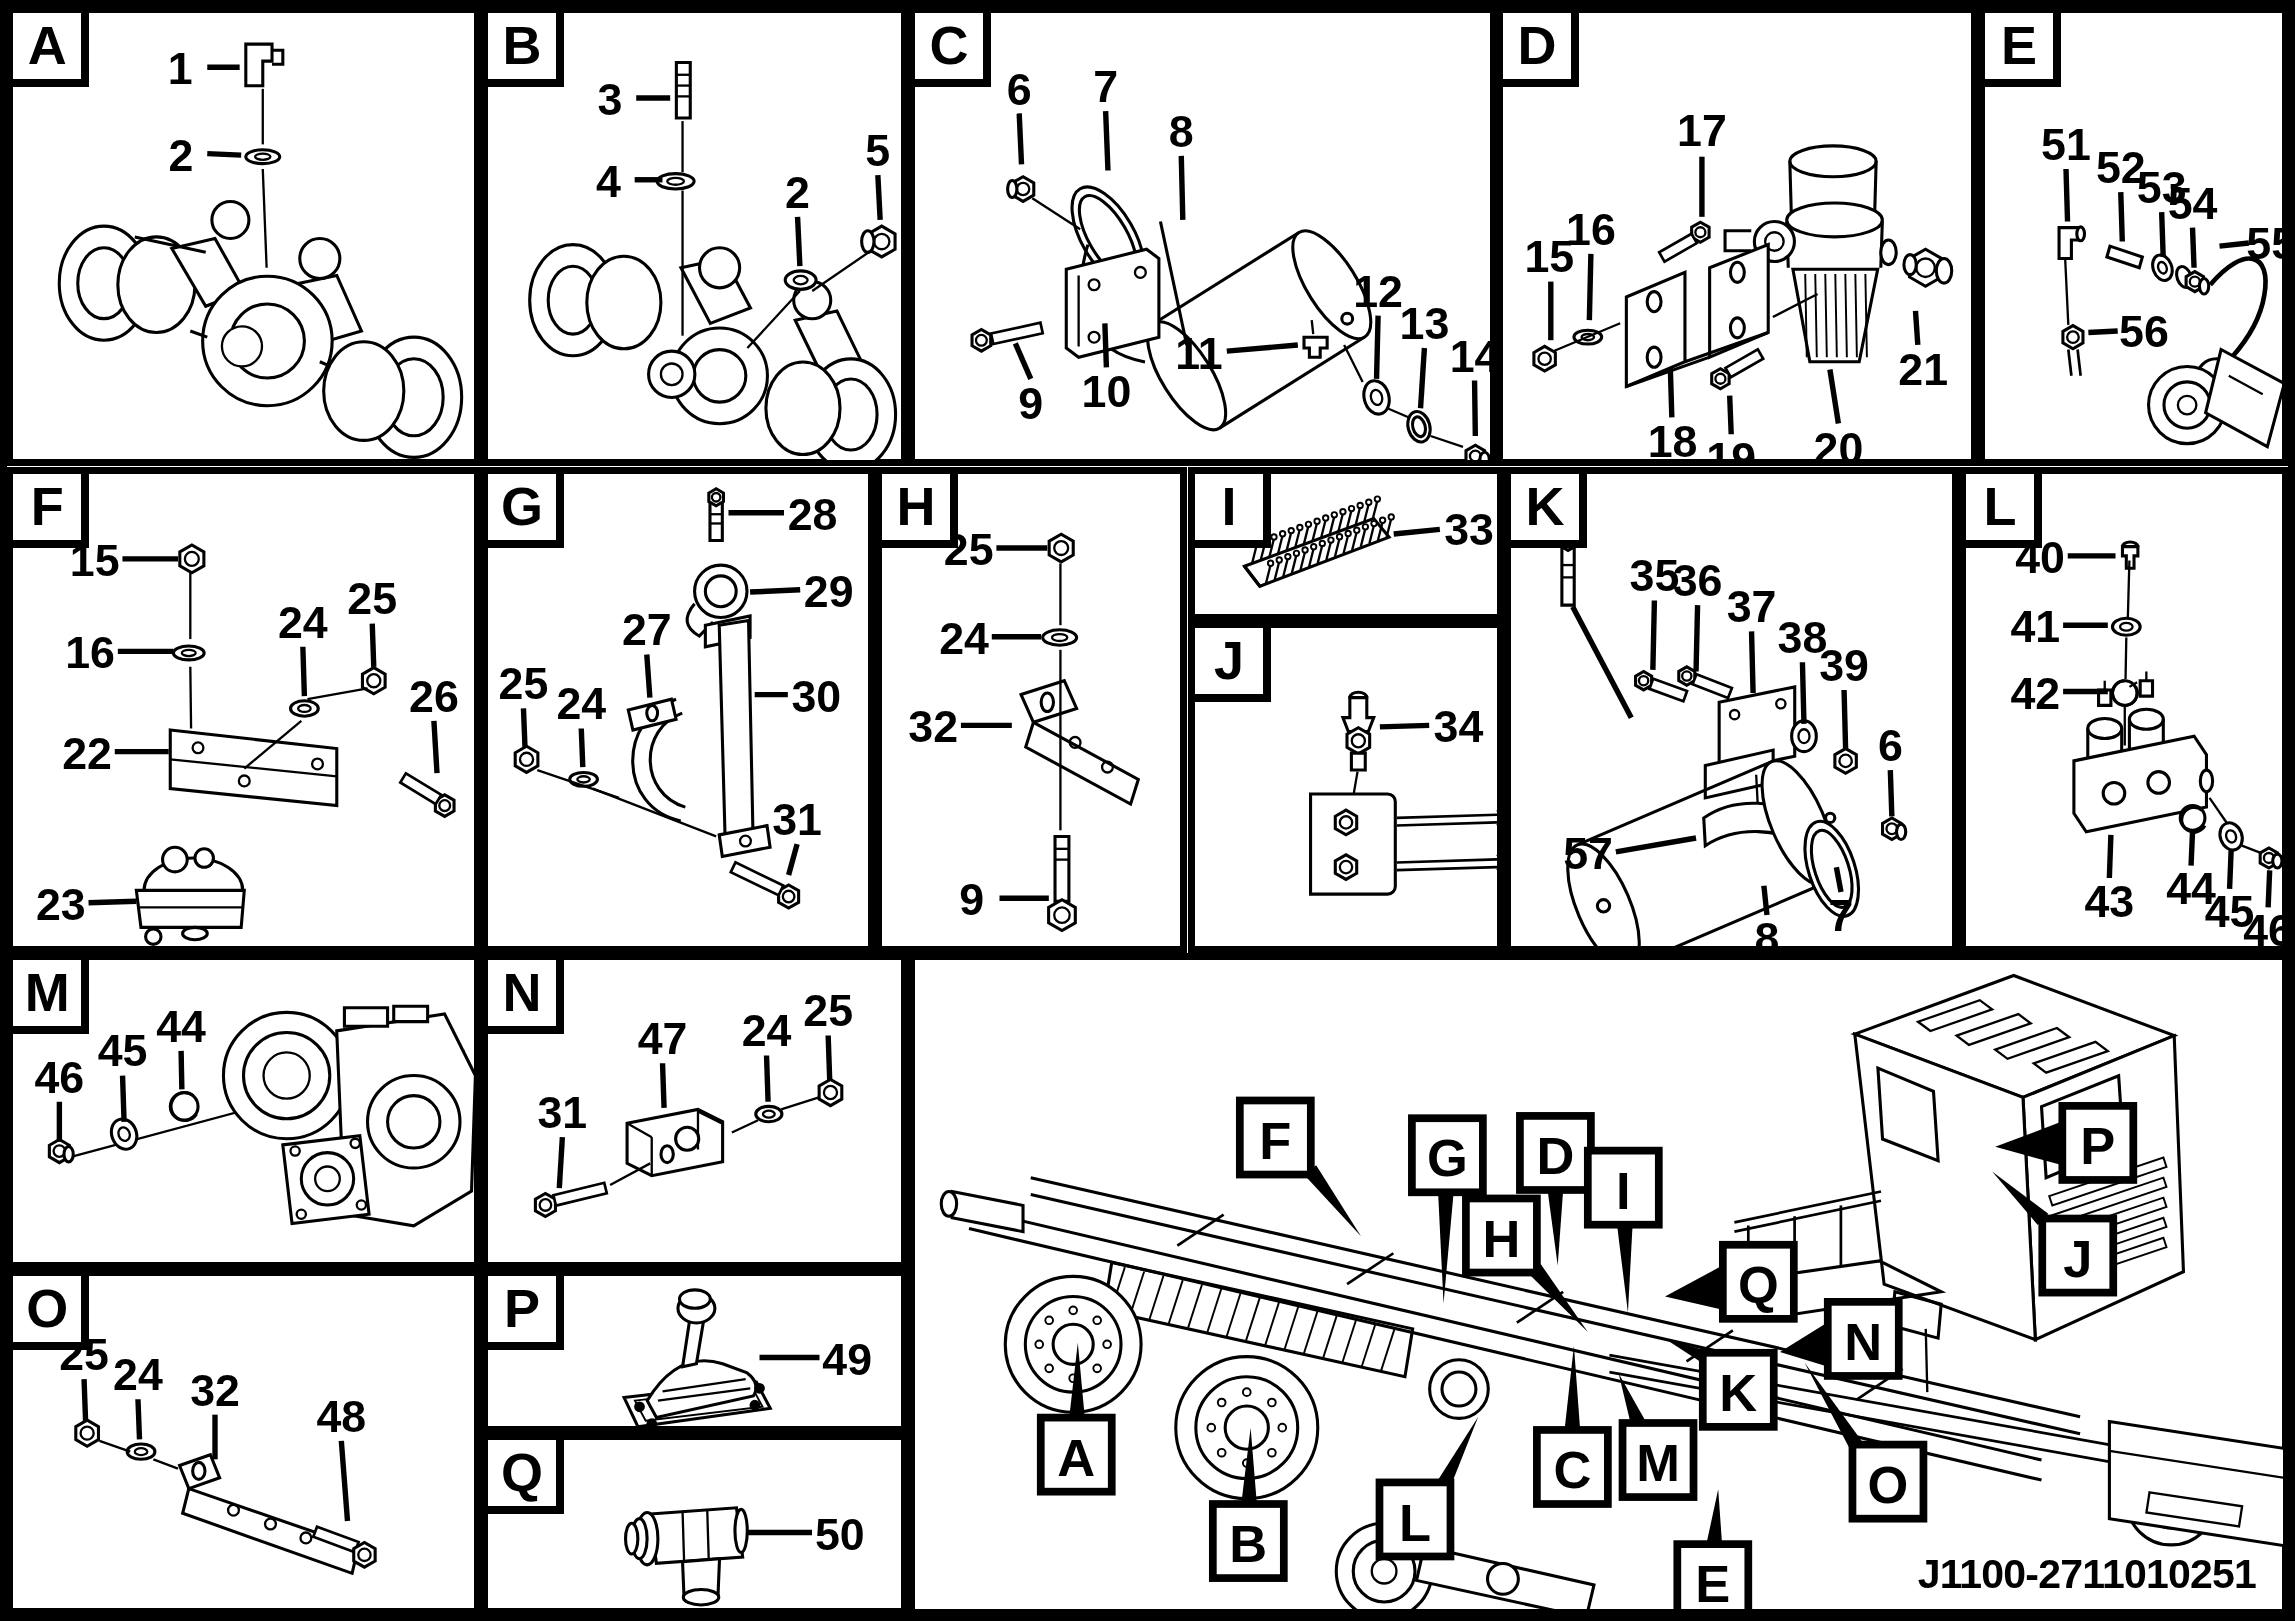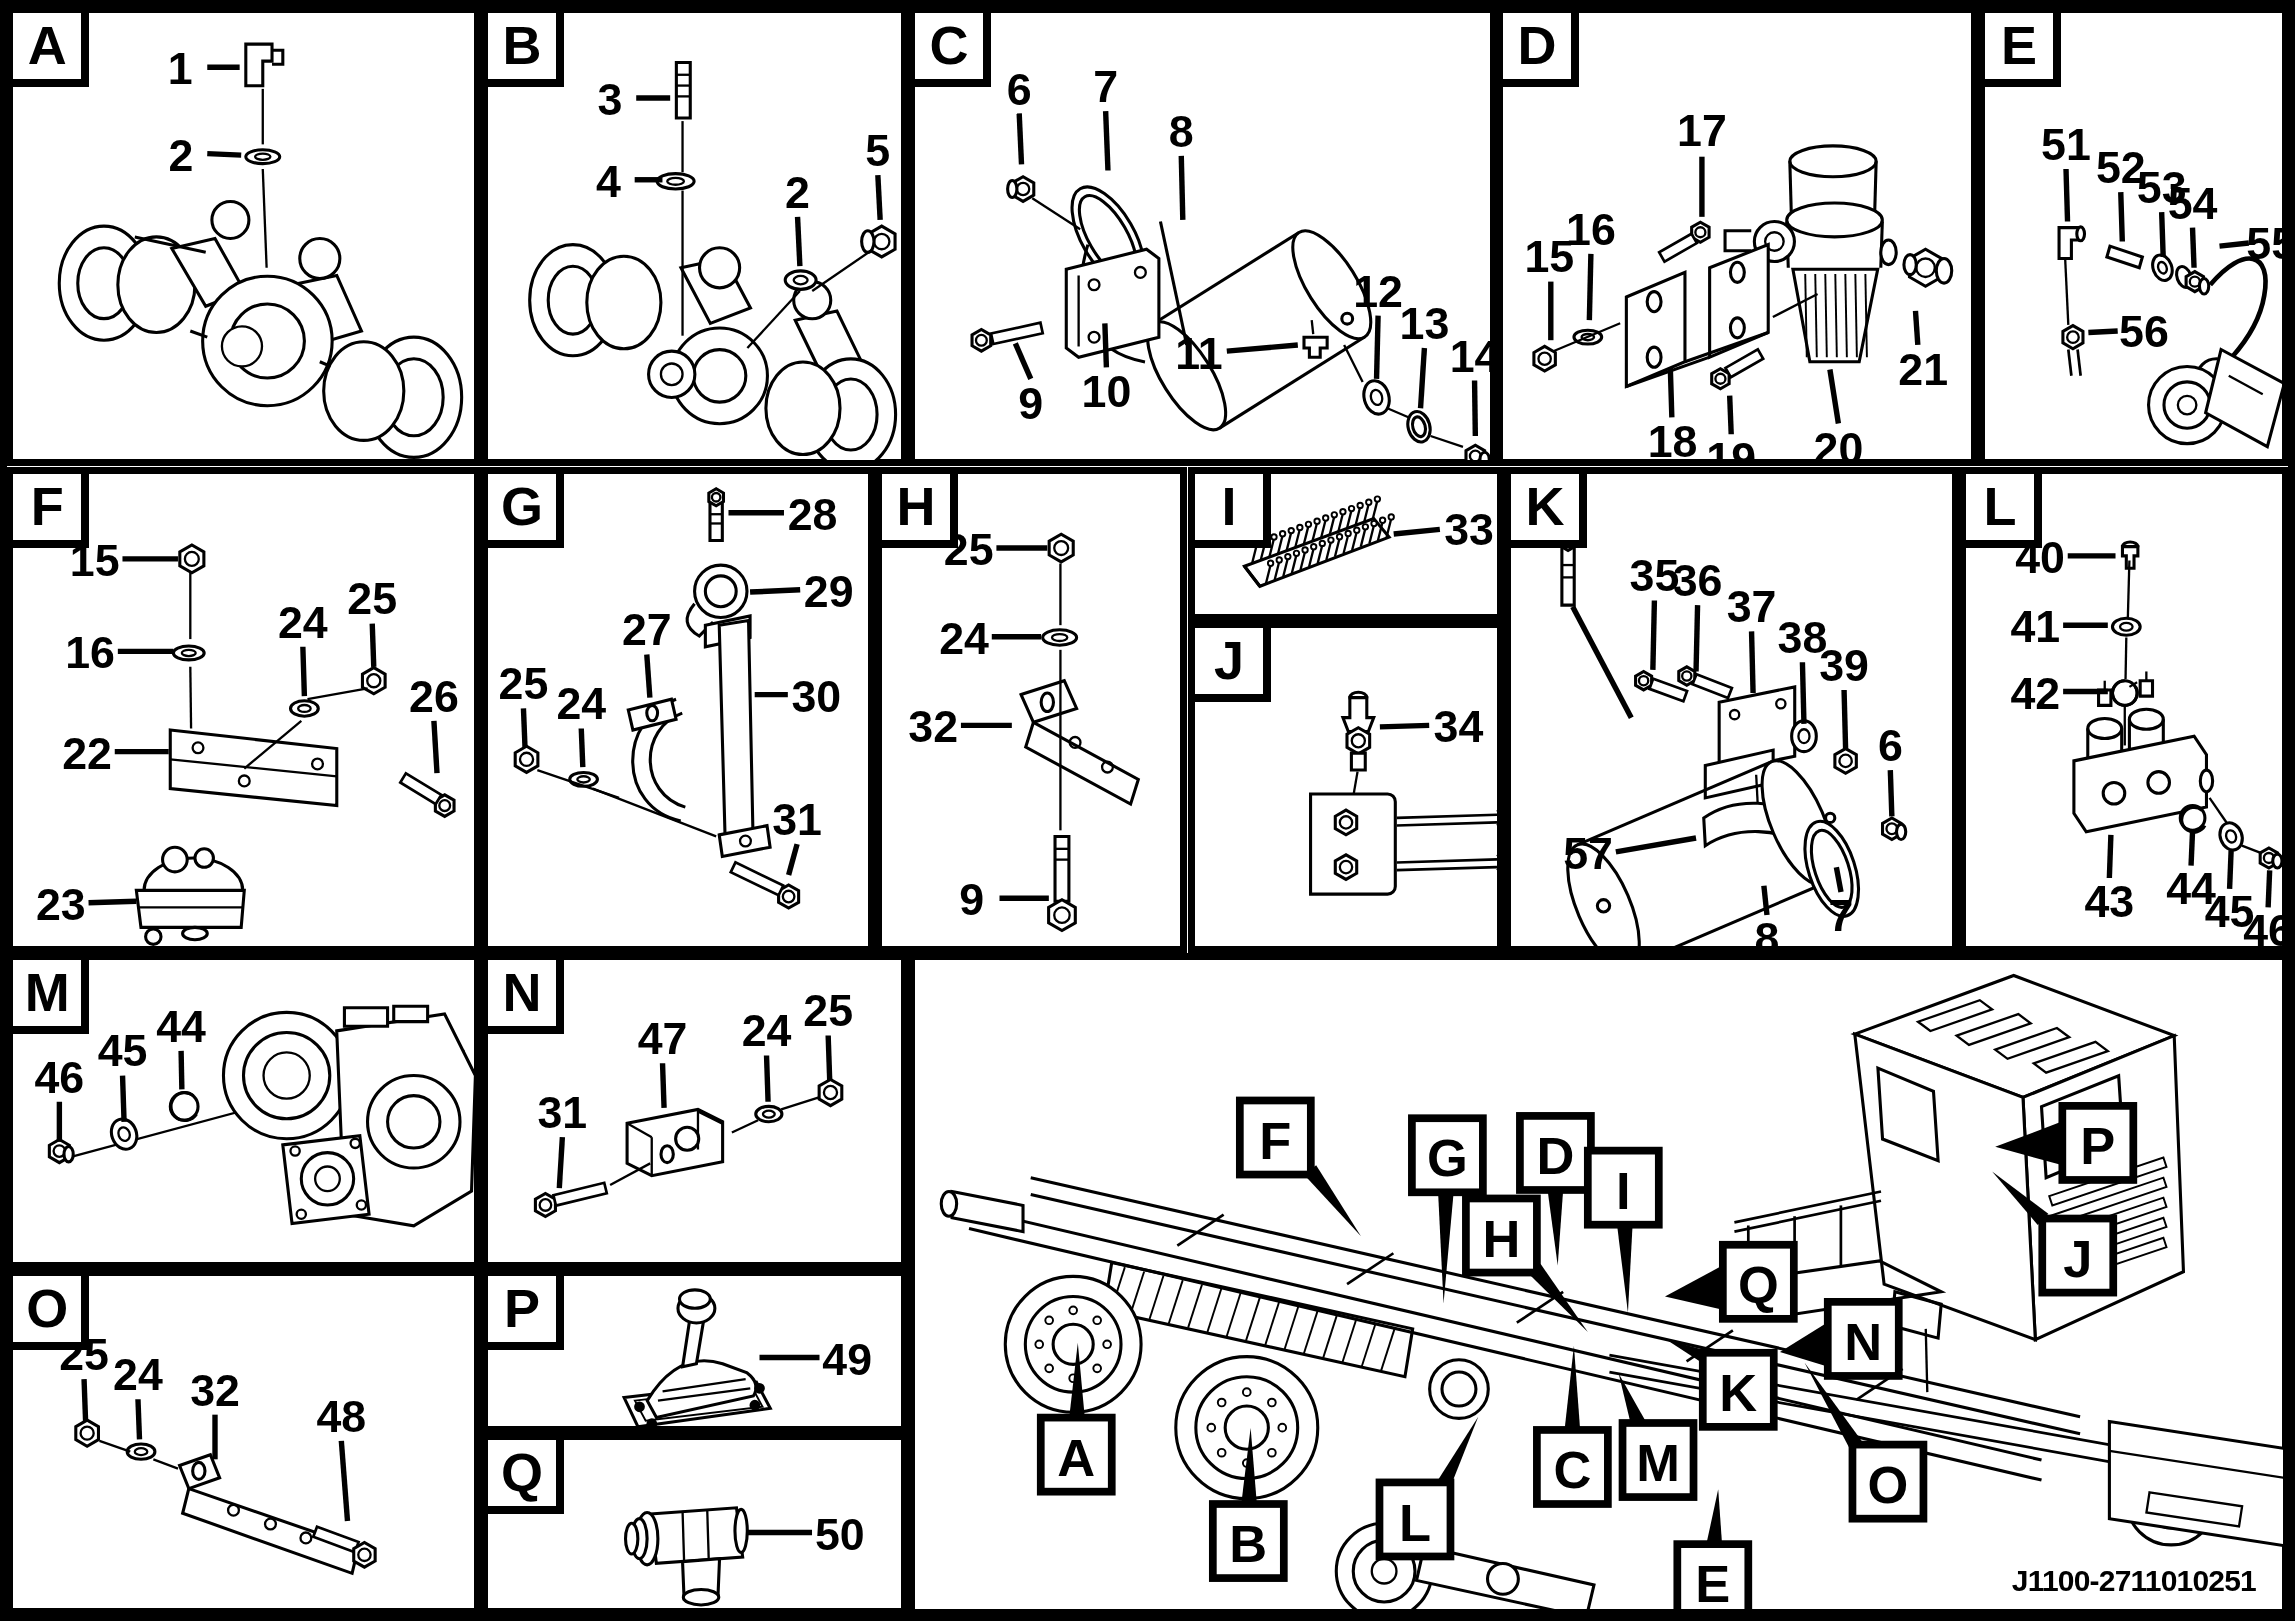--- a/index.html
+++ b/index.html
@@ -3,21 +3,21 @@
 <meta charset="utf-8">
 <style>
   html,body{margin:0;padding:0;background:#888;}
   #stage{position:relative;width:2295px;height:1621px;background:#fff;font-family:"Liberation Sans",sans-serif;}
   #frame{position:absolute;inset:0;border:7px solid #000;box-sizing:border-box;pointer-events:none;z-index:40;}
   .panel{position:absolute;border:7px solid #000;box-sizing:border-box;background:#fff;}
   .plabel{position:absolute;top:0;left:0;width:68px;height:66px;background:#fff;border-right:8.5px solid #000;border-bottom:8.5px solid #000;display:flex;align-items:center;justify-content:center;z-index:6;}
   .plabel-letter{font-weight:700;font-size:54px;line-height:1;color:#000;transform:translateY(-1.5px);}
   svg.layer{position:absolute;left:0;top:0;z-index:2;}
   svg.layer text{font-family:"Liberation Sans",sans-serif;}
-  .partnum{position:absolute;right:26px;bottom:10.8px;font-weight:700;font-size:30px;letter-spacing:-0.8px;color:#000;z-index:8;}
+  .partnum{position:absolute;right:26px;bottom:10.8px;font-weight:700;font-size:41px;letter-spacing:-0.8px;color:#000;z-index:8;}
 </style>
 </head>
 <body>
 
 <div id="stage">
   <div id="frame"></div>
 
   <section class="panel" style="left: 6.2px; top: 6.2px; width: 475px; height: 460px;">
     <div class="plabel">
         <span class="plabel-letter">A</span>

